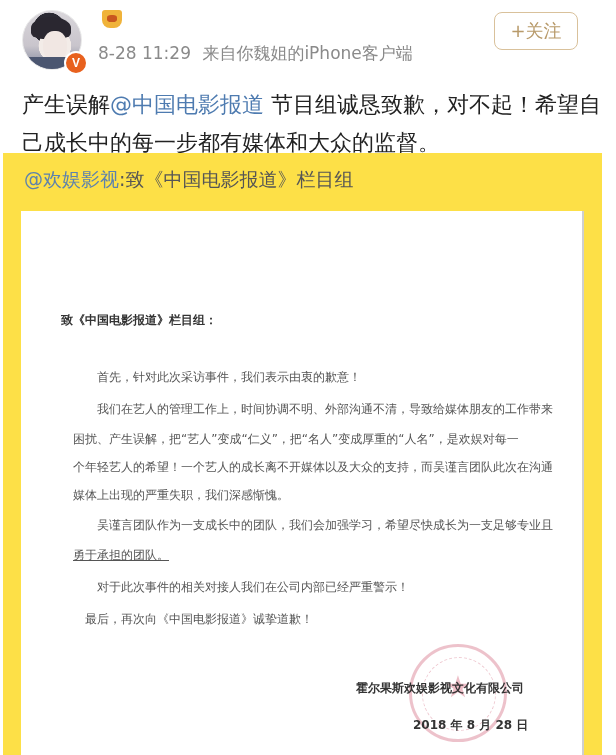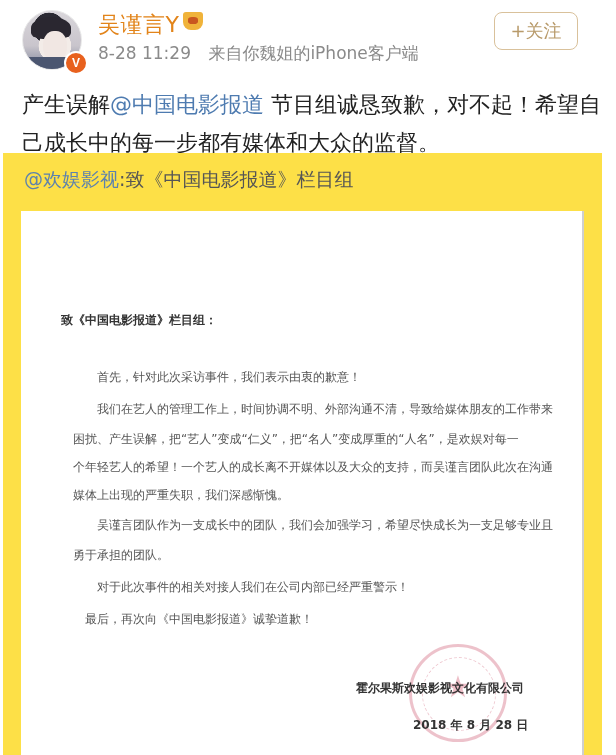--- a/index.html
+++ b/index.html
@@ -47,25 +47,25 @@
 <body>
 
 <div class="header">
   <div class="avatar">
     <div class="hair"></div>
     <div class="face"></div>
     <div class="collar"></div>
   </div>
   <div class="vbadge">V</div>
   <div class="username">
-    <span>吴谨言Y</span><span class="crown"></span>
+    <span class="crown"></span>
   </div>
   <div class="meta">
     <span>8-28 11:29</span>
-    <span style="margin-left:12px;">来自你魏姐的iPhone客户端</span>
+    <span style="margin-left:6px;">来自你魏姐的iPhone客户端</span>
   </div>
   <div class="follow-btn">+关注</div>
 </div>
 
 <div class="post-text">
   <span>产生误解</span><span class="mention">@中国电影报道</span><span> 节目组诚恳致歉，对不起！希望自己成长中的每一步都有媒体和大众的监督。</span>
 </div>
 
 <div class="repost">
   <div class="repost-title">
@@ -73,21 +73,21 @@
   </div>
 
   <div class="doc">
     <div class="doc-p doc-to">致《中国电影报道》栏目组：</div>
     <div class="doc-p" style="left:76px; top:159px;">首先，针对此次采访事件，我们表示由衷的歉意！</div>
     <div class="doc-p" style="left:76px; top:191px;">我们在艺人的管理工作上，时间协调不明、外部沟通不清，导致给媒体朋友的工作带来</div>
     <div class="doc-p" style="left:52px; top:221px;">困扰、产生误解，把“艺人”变成“仁义”，把“名人”变成厚重的“人名”，是欢娱对每一</div>
     <div class="doc-p" style="left:52px; top:249px;">个年轻艺人的希望！一个艺人的成长离不开媒体以及大众的支持，而吴谨言团队此次在沟通</div>
     <div class="doc-p" style="left:52px; top:277px;">媒体上出现的严重失职，我们深感惭愧。</div>
     <div class="doc-p" style="left:76px; top:307px;">吴谨言团队作为一支成长中的团队，我们会加强学习，希望尽快成长为一支足够专业且</div>
-    <div class="doc-p" style="left:52px; top:337px;">勇于承担的团队。</div>
+    <div class="doc-p" style="left:52px; top:337px;text-decoration:underline;">勇于承担的团队。</div>
     <div class="doc-p" style="left:76px; top:369px;">对于此次事件的相关对接人我们在公司内部已经严重警示！</div>
     <div class="doc-p" style="left:64px; top:401px;">最后，再次向《中国电影报道》诚挚道歉！</div>
 
     <div class="seal">
       <div class="seal-inner"></div>
       <div class="seal-star">★</div>
     </div>
     <div class="doc-p sign-company">霍尔果斯欢娱影视文化有限公司</div>
     <div class="doc-p sign-date">2018 年 8 月 28 日</div>
   </div>

